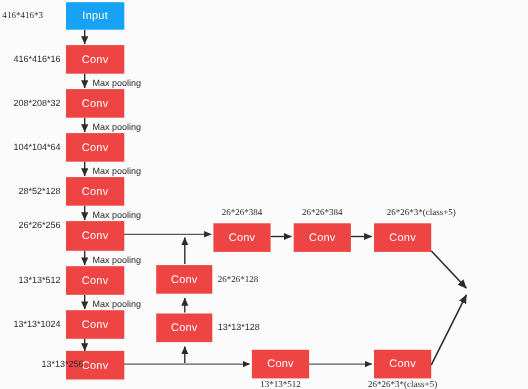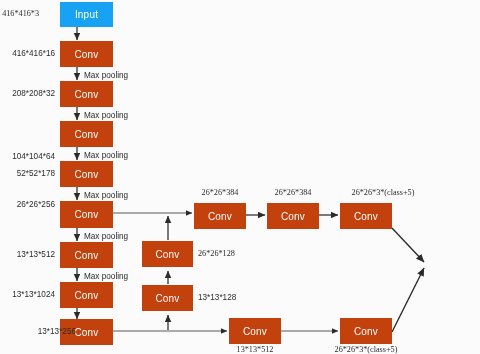--- a/index.html
+++ b/index.html
@@ -12,21 +12,21 @@
   #diagram{position:relative;width:480px;height:354px;}
   .node{
     position:absolute;
     display:flex;align-items:center;justify-content:center;
     color:#ffffff;
     font-size:10px;
     letter-spacing:.2px;
     box-sizing:border-box;
     z-index:3;
   }
-  .node.conv{background:#c2410c;}
+  .node.conv{background:#ef4444;}
   .node.io{background:#17A2F3;}
   .lbl{
     position:absolute;
     color:#2b2b2b;
     font-size:8.2px;
     white-space:nowrap;
     z-index:4;
   }
   .lbl.r{text-align:right;}
   .lbl.c{text-align:center;font-family:Liberation Serif, serif;}
@@ -91,26 +91,26 @@
   <div class="lbl r" style="left:0;top:49px;width:55px;">416*416*16</div>
 
   <div class="node conv" style="left:60px;top:81px;width:53px;height:26px;">
     <span>Conv</span>
   </div>
   <div class="lbl r" style="left:0;top:89px;width:55px;">208*208*32</div>
 
   <div class="node conv" style="left:60px;top:121px;width:53px;height:26px;">
     <span>Conv</span>
   </div>
-  <div class="lbl r" style="left:0;top:129px;width:55px;margin-top:23px;">104*104*64</div>
+  <div class="lbl r" style="left:0;top:129px;width:55px;">104*104*64</div>
 
   <div class="node conv" style="left:60px;top:161px;width:53px;height:26px;">
     <span>Conv</span>
   </div>
-  <div class="lbl r" style="left:0;top:169px;width:55px;">52*52*178</div>
+  <div class="lbl r" style="left:0;top:169px;width:55px;">28*52*128</div>
 
   <div class="node conv" style="left:60px;top:201px;width:53px;height:27px;">
     <span>Conv</span>
   </div>
   <div class="lbl r" style="left:0;top:200px;width:55px;">26*26*256</div>
 
   <div class="node conv" style="left:60px;top:242px;width:53px;height:26px;">
     <span>Conv</span>
   </div>
   <div class="lbl r" style="left:0;top:250px;width:55px;">13*13*512</div>

